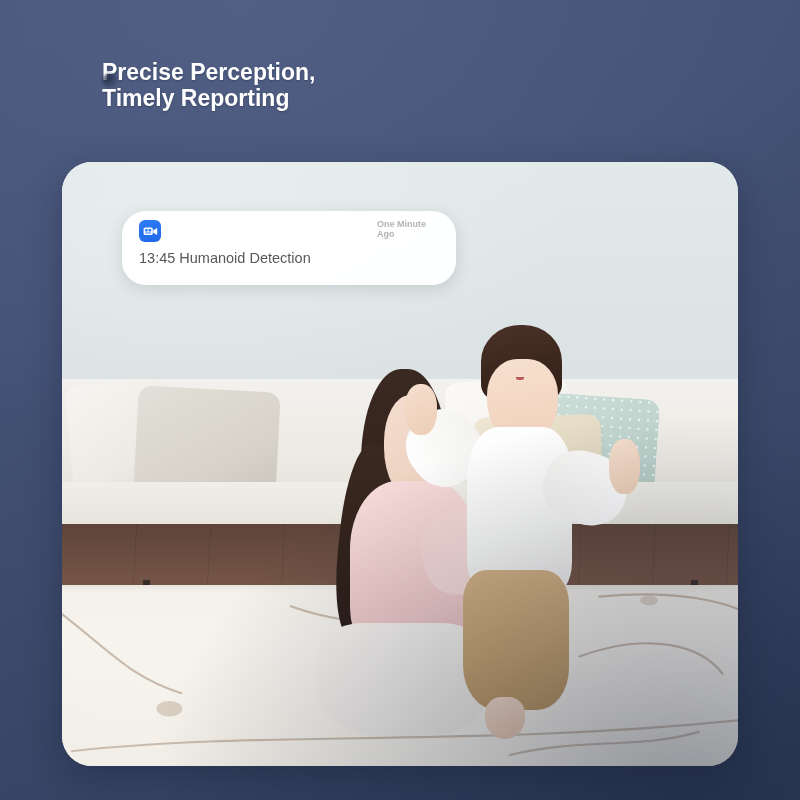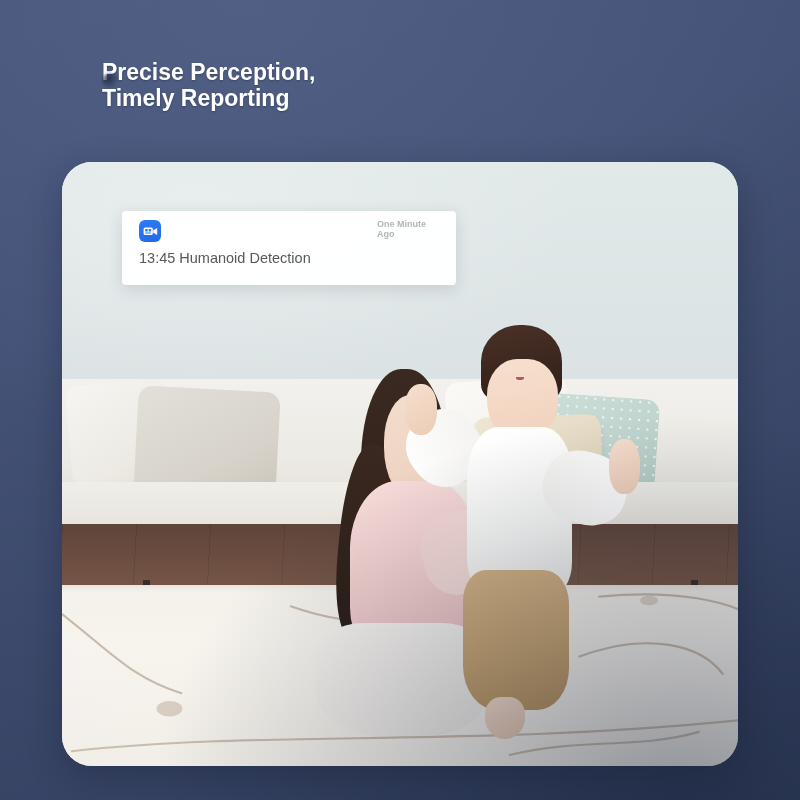--- a/index.html
+++ b/index.html
@@ -290,21 +290,21 @@
   }
 
   
   .toast {
     position: absolute;
     left: 122px;
     top: 211px;
     width: 334px;
     height: 74px;
     background: rgba(255,255,255,0.97);
-    border-radius: 4px;
+    border-radius: 24px;
     box-shadow: 0 4px 16px rgba(30,40,60,0.14);
     z-index: 5;
   }
   .toast-top {
     position: absolute;
     left: 17px;
     top: 9px;
     right: 13px;
     height: 26px;
     display: flex;

